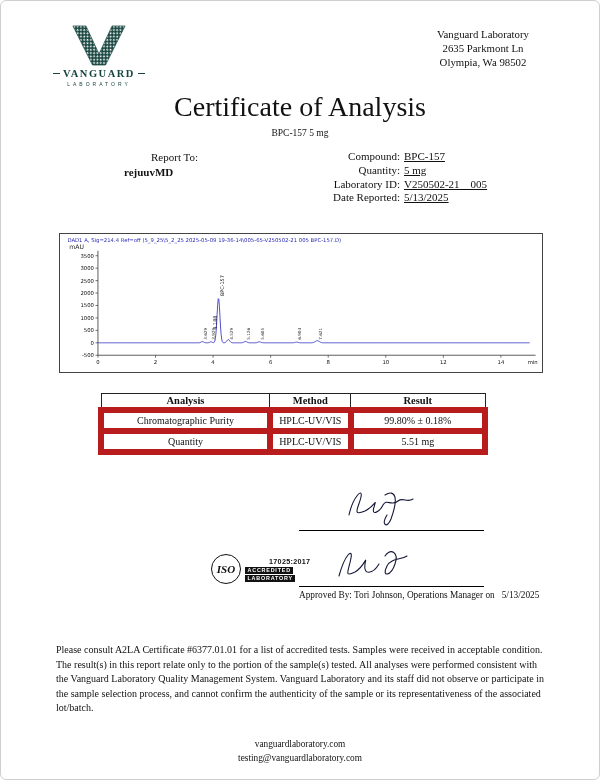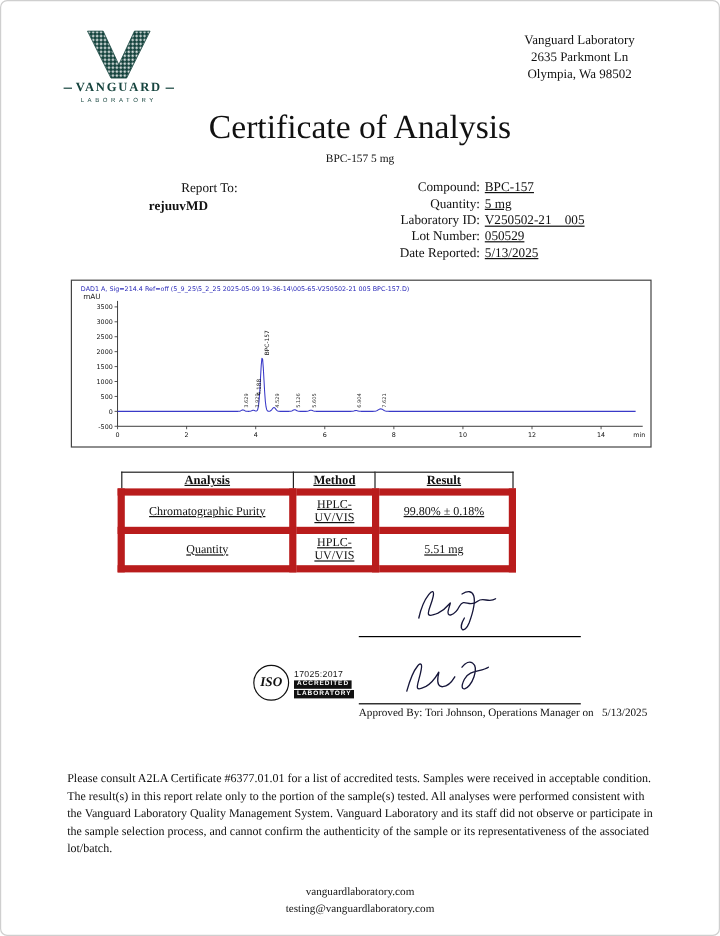--- a/index.html
+++ b/index.html
@@ -27,42 +27,42 @@
   .report-to { position:absolute; left:79px; top:149px; font-size:11px; line-height:1.35;margin-left:44px; }
   .report-to .rlabel { margin-left:27px; }
   .report-to .rvalue { font-weight:bold; }
   .details { position:absolute; left:296px; top:149px; font-size:11px; line-height:13.8px;text-decoration:underline; }
   .drow { white-space:nowrap; }
   .dlabel { display:inline-block; width:103px; text-align:right; margin-right:4px; }
   
   .chart-box { position:absolute; left:58px; top:232px; width:484px; height:140px;
     border:1px solid #444; background:#fff; }
   
-  .coa-table { position:absolute; left:97px; top:392px; width:332px;
-    border-collapse:collapse; text-align:center; table-layout:fixed;text-decoration:underline; }
+  .coa-table { position:absolute; left:97px; top:392px; width:390px;
+    border-collapse:collapse; text-align:center; table-layout:fixed; }
   .coa-table th { font-size:10.5px; padding:1px 3px; border:1px solid #222; }
   .coa-table td { font-size:10px; padding:2px 3px; border:6px solid #b91c1c; }
   
   .sig1 { position:absolute; left:340px; top:484px; }
   .sig2 { position:absolute; left:332px; top:543px; }
   .sigline { position:absolute; width:185px; border-top:1px solid #000; }
   .sigline1 { left:298px; top:529px; }
   .sigline2 { left:298px; top:585px; }
   .sigtext { position:absolute; left:298px; font-size:9.3px; white-space:nowrap; }
   .sigtext1 { top:533px; }
   .sigtext2 { top:589px; }
   .sig-date { margin-left:7px; }
   
   .iso-badge { position:absolute; left:210px; top:553px; display:flex; align-items:center; gap:4px; }
   .iso-circle { width:30px; height:30px; border:1.8px solid #111; border-radius:50%;
     display:flex; align-items:center; justify-content:center;
     font-weight:bold; font-style:italic; font-size:11px; }
   .badge-text { display:flex; flex-direction:column; gap:1px; align-items:flex-start;
     font-family:"Liberation Sans", sans-serif; }
-  .badge-num { font-size:7.2px; font-weight:normal; letter-spacing:0.3px; }
+  .badge-num { font-size:7.2px; font-weight:bold; letter-spacing:0.3px;margin-left:24px; }
   .badge-bar { background:#111; color:#fff; font-size:5.4px; font-weight:bold;
     letter-spacing:0.8px; padding:0.5px 2.5px; }
   
   .disclaimer { position:absolute; left:55px; top:642px; width:490px;
     font-size:10px; line-height:1.45; text-align:left; }
   .footer { position:absolute; left:0; top:736px; width:100%; text-align:center;
     font-size:9.3px; line-height:1.55; }
 </style>
 </head>
 <body>
@@ -102,23 +102,20 @@
 
   <div class="details">
     <div class="drow">
       <span class="dlabel">Compound:</span><span class="dvalue">BPC-157</span>
     </div>
     <div class="drow">
       <span class="dlabel">Quantity:</span><span class="dvalue">5 mg</span>
     </div>
     <div class="drow">
       <span class="dlabel">Laboratory ID:</span><span class="dvalue">V250502-21&nbsp;&nbsp;&nbsp;&nbsp;005</span>
-    </div>
-    <div class="drow">
-      <span class="dlabel">Lot Number:</span><span class="dvalue">050529</span>
     </div>
     <div class="drow">
       <span class="dlabel">Date Reported:</span><span class="dvalue">5/13/2025</span>
     </div>
   </div>
 
   <div class="chart-box">
     <svg viewBox="0 0 484 140" width="482" height="138">
         <text x="5" y="8.5" font-size="5.4" fill="#2929b8" font-family="&quot;DejaVu Sans&quot;, sans-serif">DAD1 A, Sig=214.4 Ref=off (5_9_25\5_2_25 2025-05-09 19-36-14\005-65-V250502-21 005 BPC-157.D)</text>
         <text x="7" y="15" font-size="6.2" fill="#222" font-family="&quot;DejaVu Sans&quot;, sans-serif">mAU</text>

